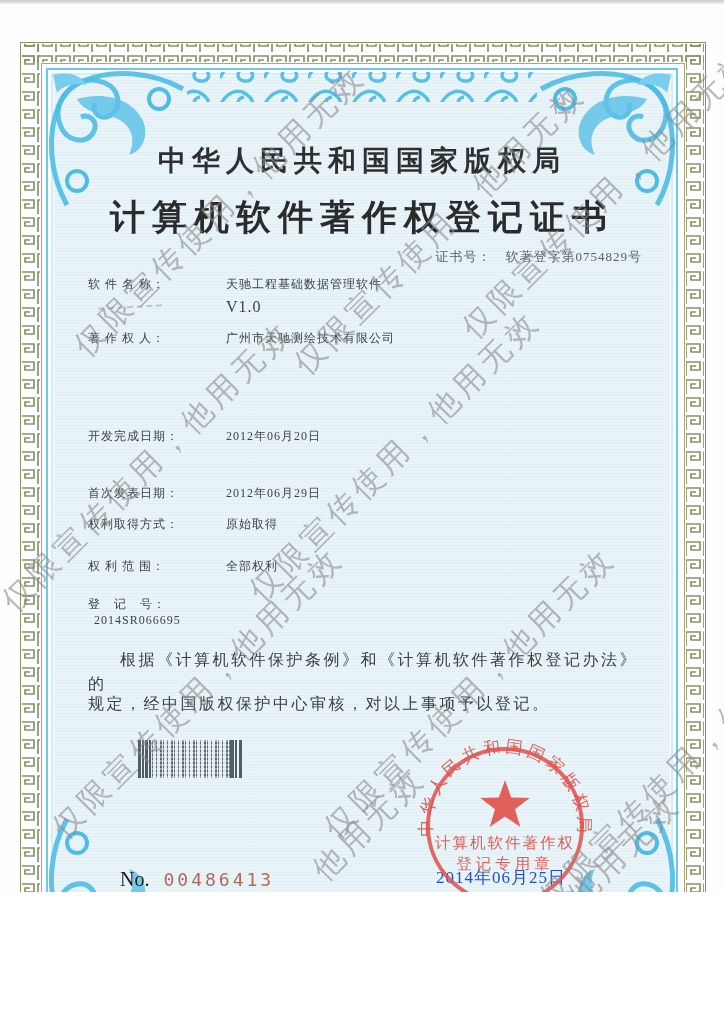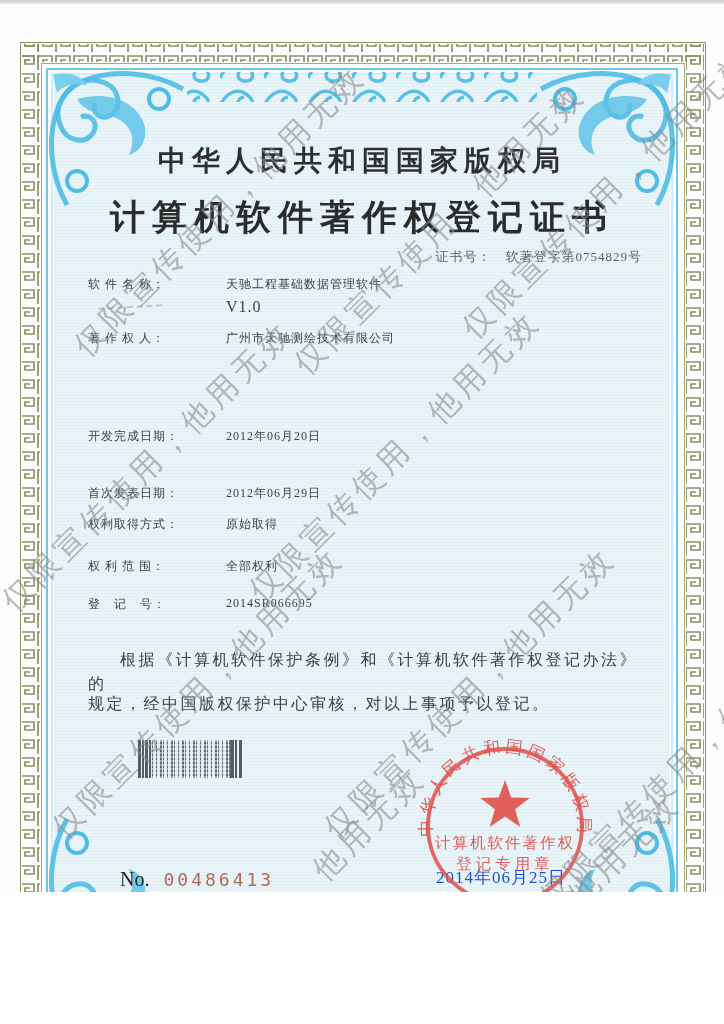--- a/index.html
+++ b/index.html
@@ -21,21 +21,21 @@
   .authority{position:absolute;left:0;top:142px;width:724px;text-align:center;
     font-size:28px;font-weight:bold;letter-spacing:6px;color:#2f2f2f;}
   .cert-title{position:absolute;left:0;top:194px;width:724px;text-align:center;
     font-size:35px;font-weight:bold;letter-spacing:7px;color:#2b2b2b;}
   .cert-no{position:absolute;right:82px;top:248px;font-size:13px;color:#5f5f5f;letter-spacing:1px;}
   .cert-no .lbl{margin-right:14px;}
   .row{position:absolute;left:88px;display:flex;font-size:12px;color:#414141;letter-spacing:1px;}
   .row .lbl{width:132px;flex:none;}
   .row .val{margin-left:6px;white-space:nowrap;}
   .r1{top:276px;} .r2{top:330px;align-items:flex-end;} .r3{top:428px;} .r4{top:485px;}
-  .r5{top:516px;} .r6{top:558px;} .r7{top:596px;}
+  .r5{top:516px;} .r6{top:558px;} .r7{top:596px;flex-direction:column;}
   .val2{position:absolute;left:226px;top:298px;font-size:16px;color:#414141;letter-spacing:1px;}
   .smudge{position:absolute;left:98px;top:306px;width:64px;height:0;
     border-top:2px dashed #b4b4b4;transform:rotate(-3deg);opacity:.7;}
   .statement{position:absolute;left:88px;width:560px;font-size:16px;color:#3e3e3e;
     letter-spacing:2.5px;line-height:24px;}
   .st1{top:648px;text-indent:2em;} .st2{top:692px;}
   
   .barcode{position:absolute;left:138px;top:740px;width:104px;height:38px;
     background-image:
       repeating-linear-gradient(0deg, rgba(255,255,255,0.38) 0 2px, transparent 2px 4px),

